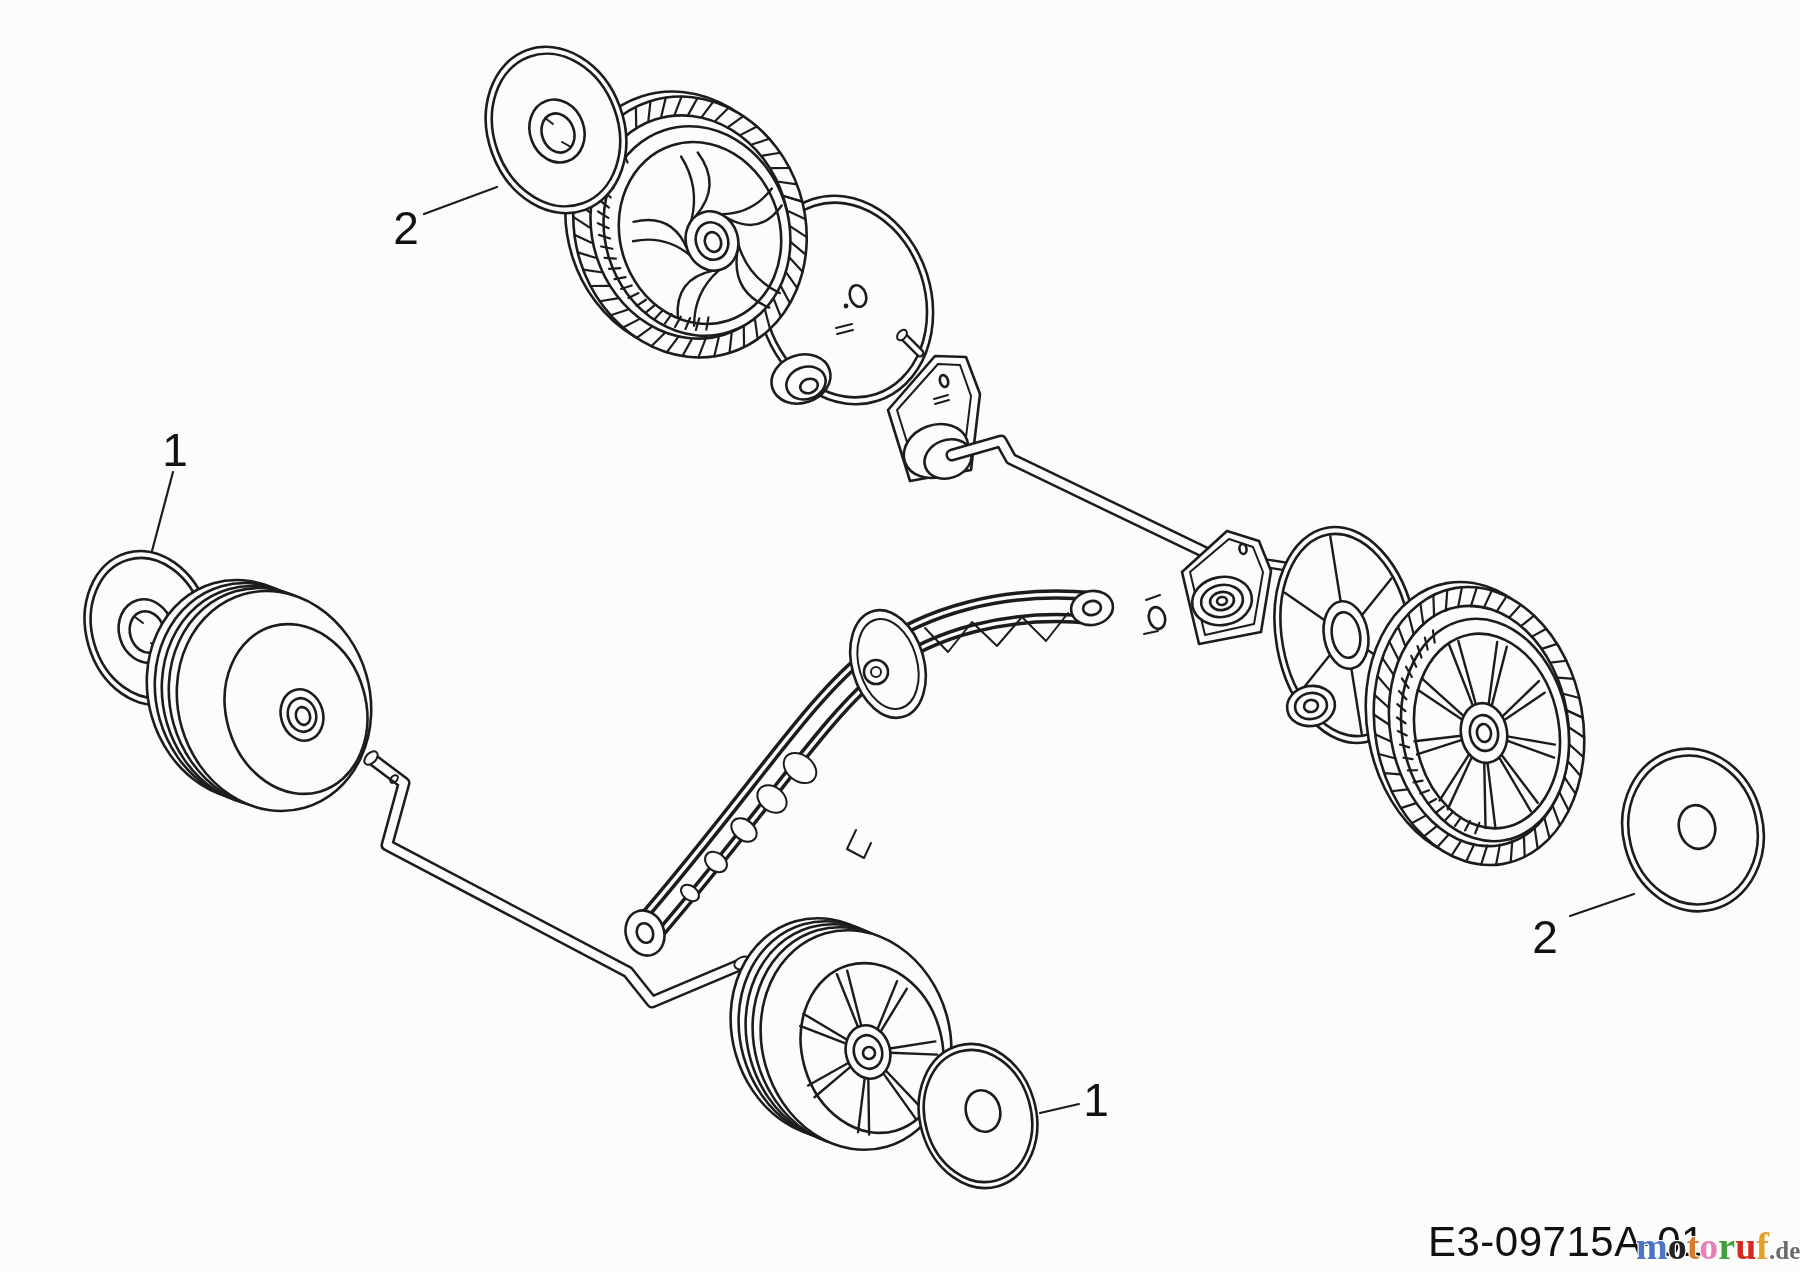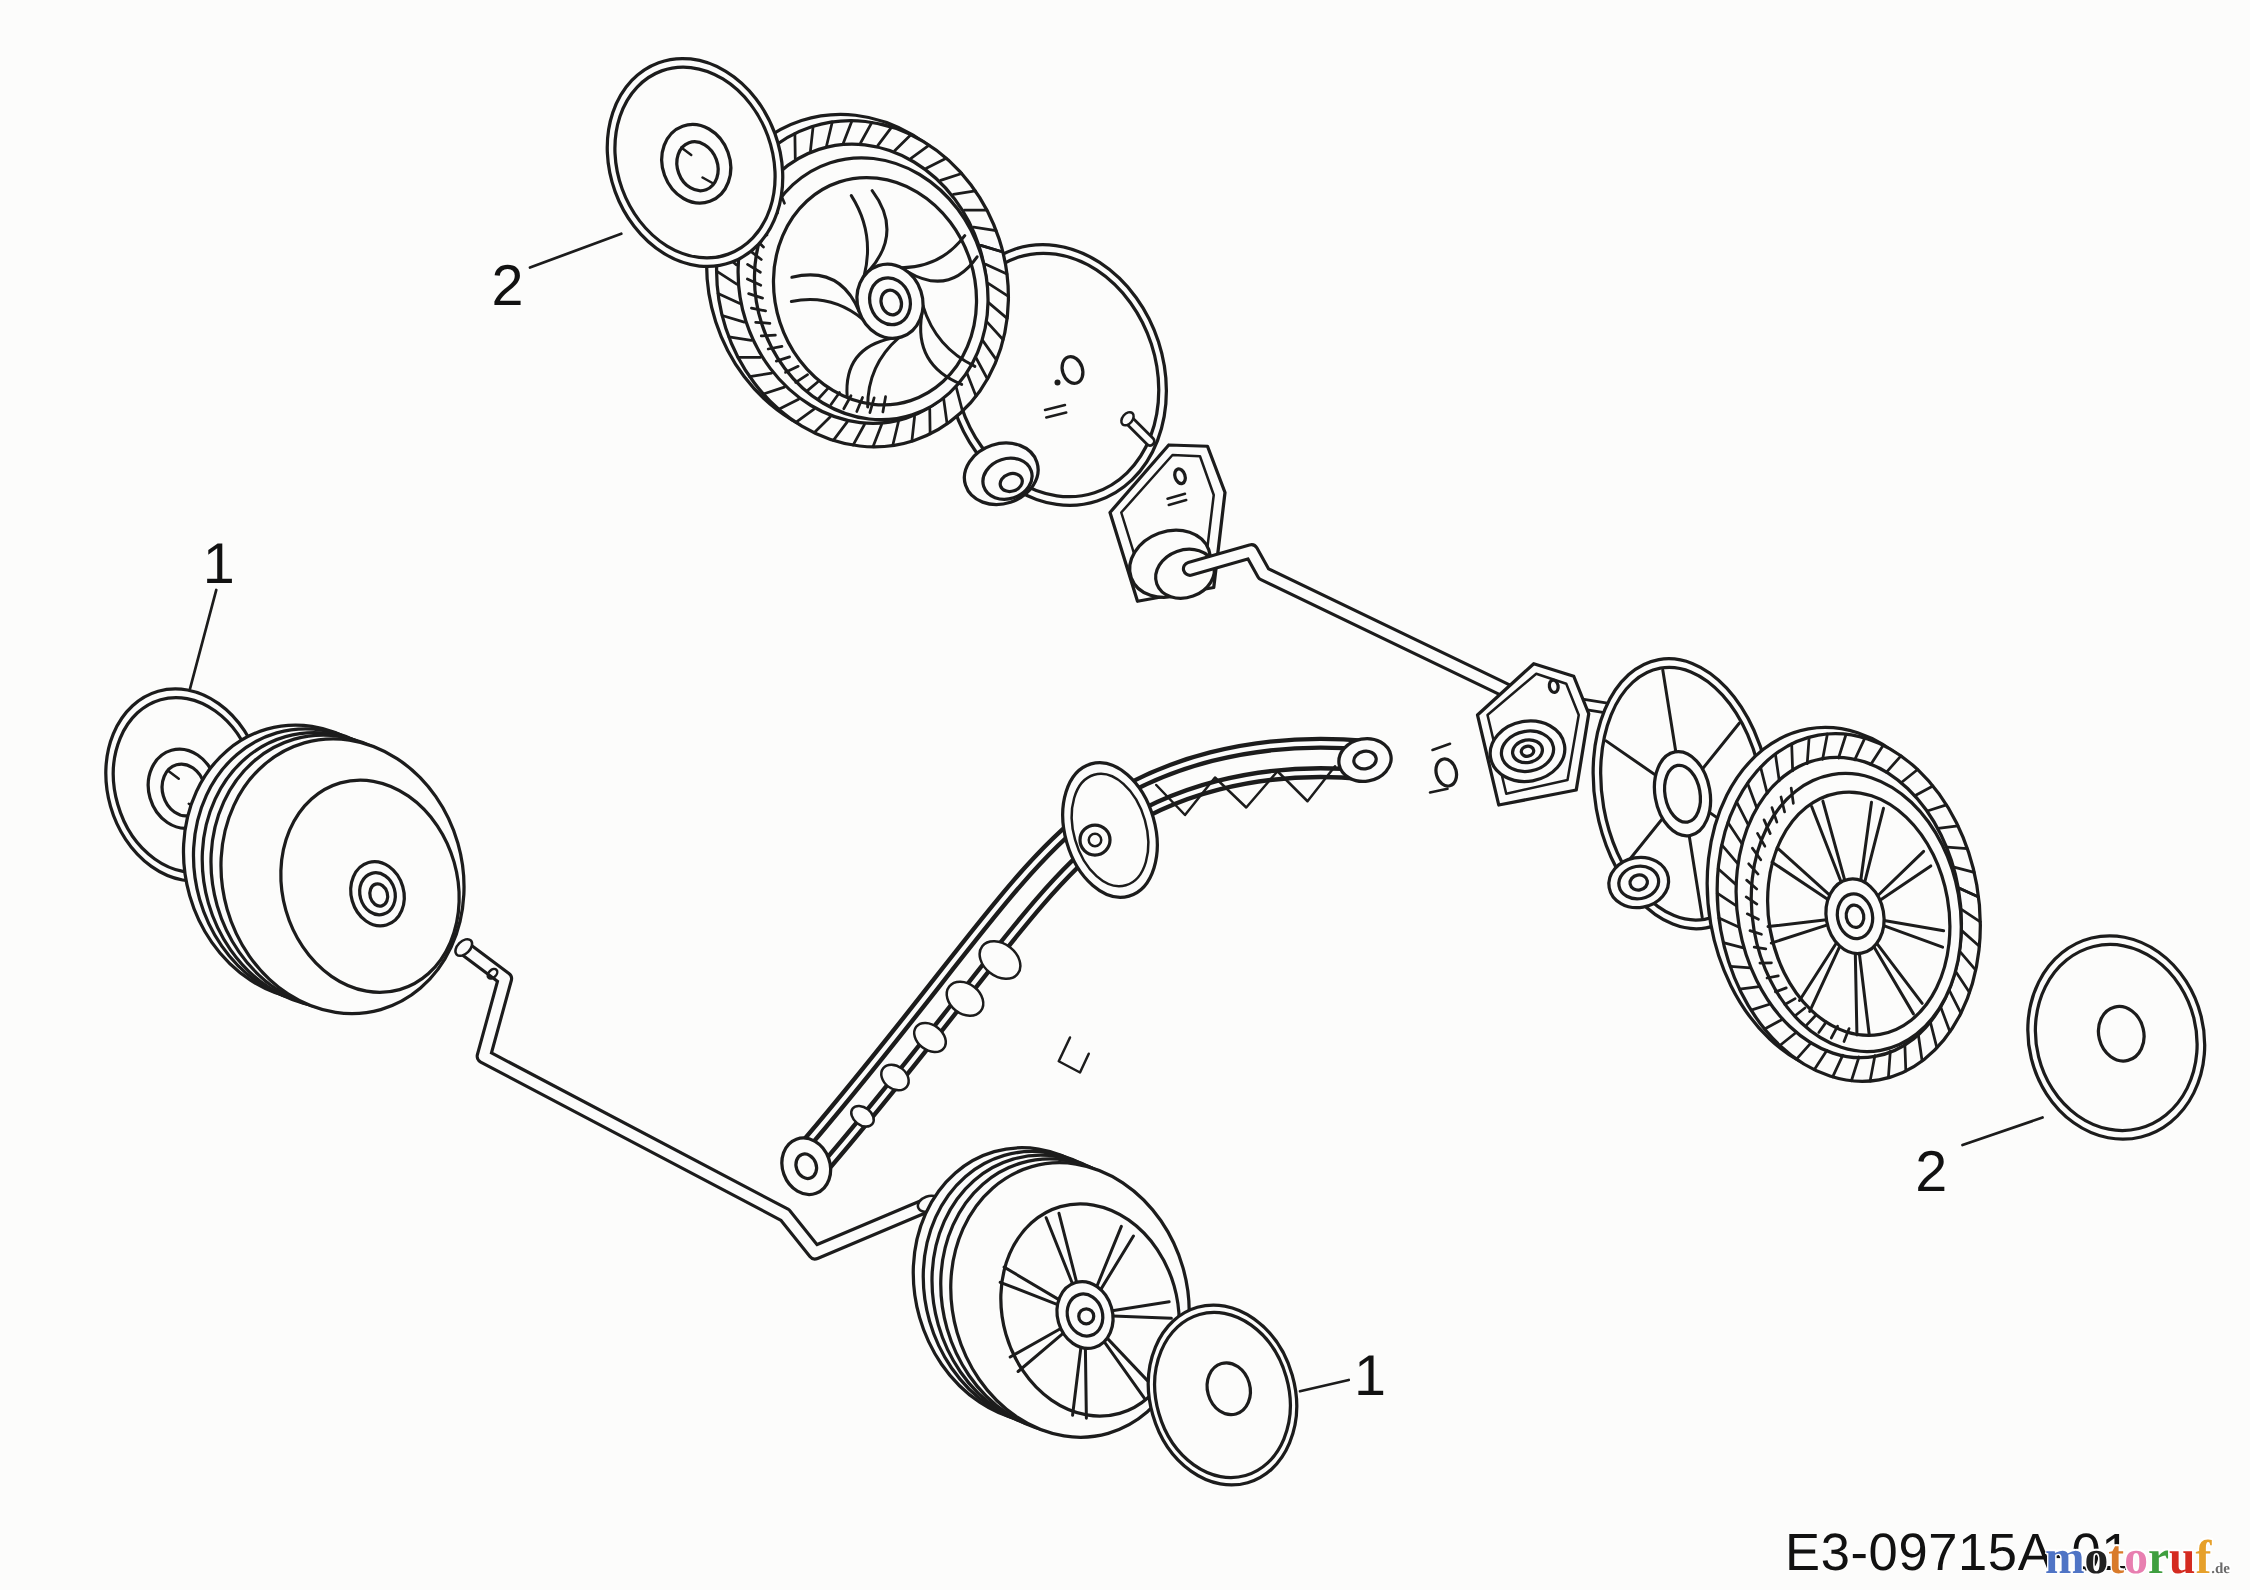--- a/index.html
+++ b/index.html
@@ -41,21 +41,21 @@
   .watermark{
     position:absolute;
     left:1636px;top:1224px;
     font-family:"Liberation Serif", serif;
     font-weight:bold;
     font-size:38px;
     white-space:nowrap;
     text-shadow:1px 1px 0 #fff,-1px -1px 0 #fff,1px -1px 0 #fff,-1px 1px 0 #fff;
   }
   .watermark .wm-small{
-    font-size:12px;
+    font-size:25px;
   }
 </style>
 </head>
 <body>
 
 <div class="stage">
 
 <svg width="1800" height="1272" viewBox="0 0 1800 1272">
   <g stroke="var(--line)" fill="none" stroke-width="2.6" stroke-linecap="round" stroke-linejoin="round">
 

